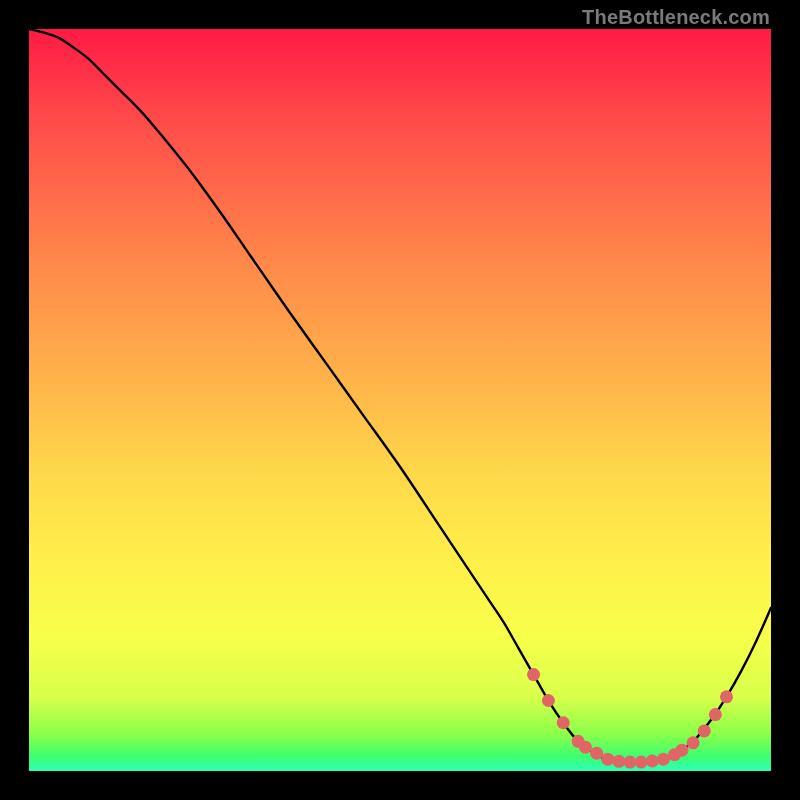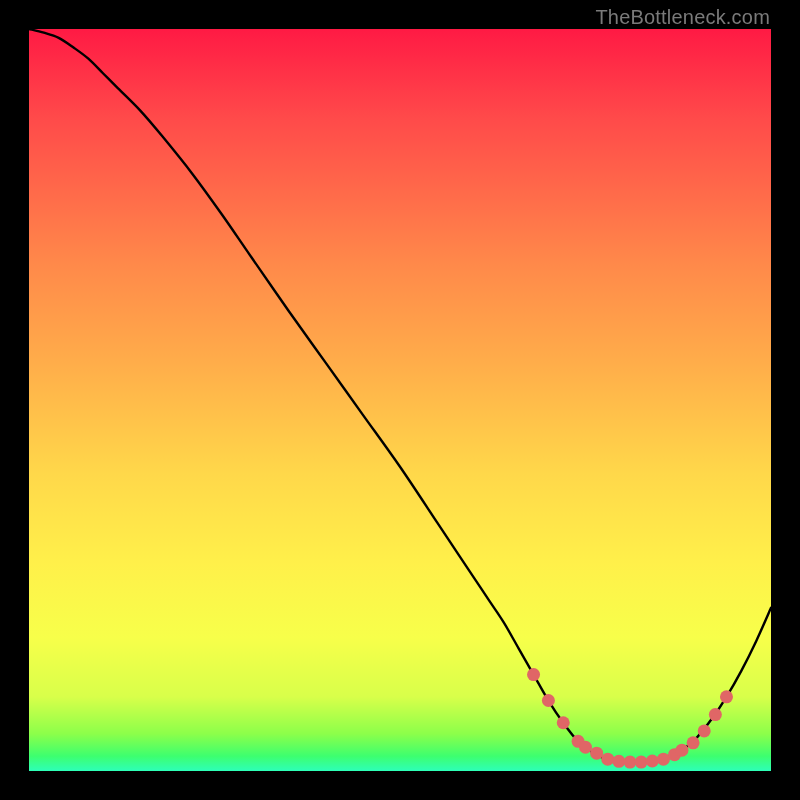--- a/index.html
+++ b/index.html
@@ -8,20 +8,21 @@
     width: 800px;
     height: 800px;
     background: #000000;
     overflow: hidden;
     font-family: Arial, Helvetica, sans-serif;
   }
   .wrap {
     position: relative;
     width: 800px;
     height: 800px;
+    font-weight: bold;
   }
   .plot-area {
     position: absolute;
     left: 29px;
     top: 29px;
     width: 742px;
     height: 742px;
     background: linear-gradient(to bottom,
       #ff1a44 0%,
       #ff4a4a 12%,

